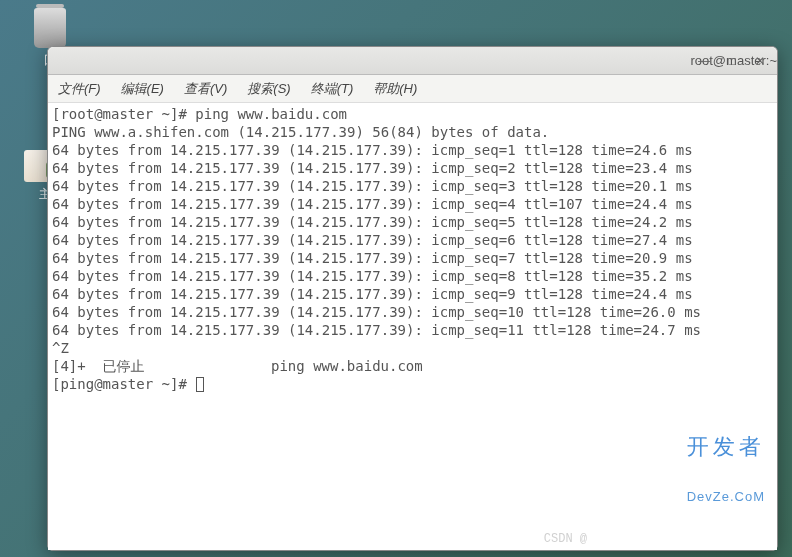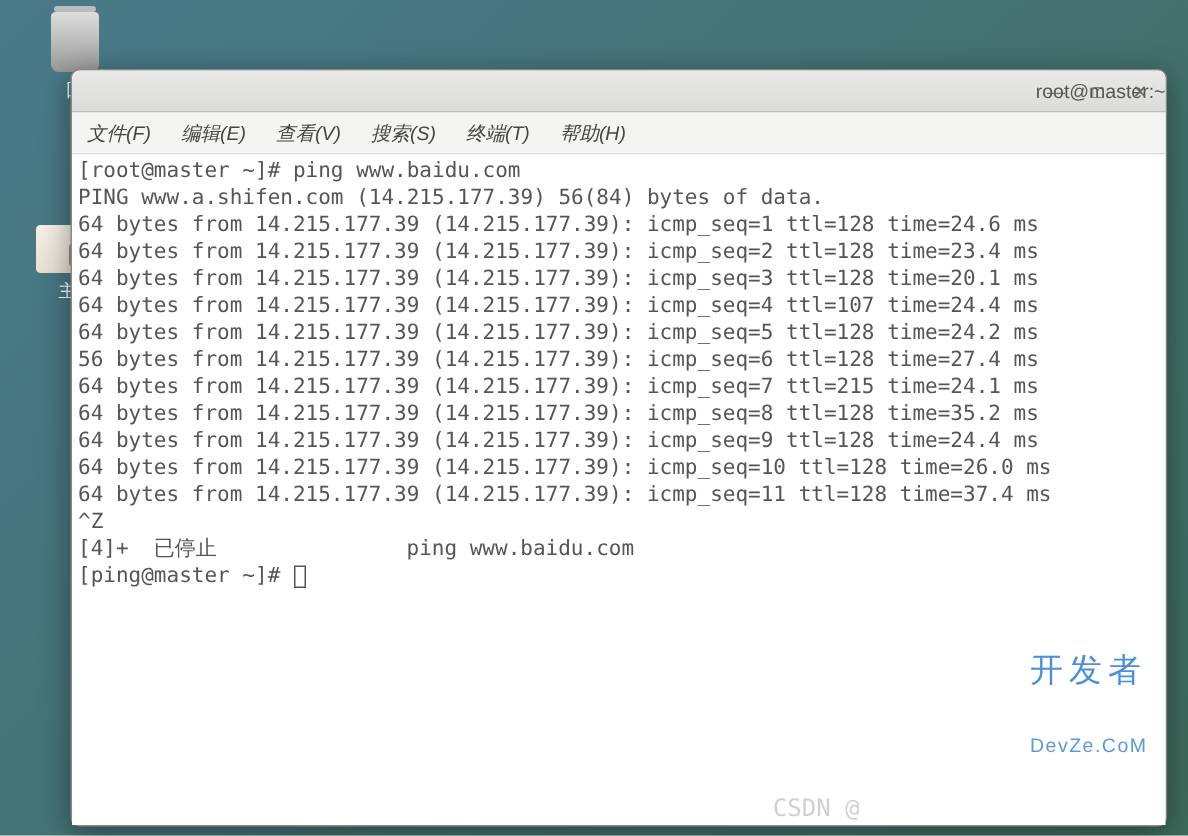--- a/index.html
+++ b/index.html
@@ -135,24 +135,25 @@
     .watermark-sub {
       font-size: 13px;
       letter-spacing: 1px;
       text-align: right;
       color: #5a9ad9;
       margin-top: -4px;
     }
     .csdn-mark {
       position: absolute;
       bottom: 2px;
-      right: 204px;
+      right: 190px;
       color: rgba(120,120,120,0.35);
-      font-size: 16px;
+      font-size: 12px;
       pointer-events: none;
+      font-family: Liberation Mono, monospace;
     }
   </style>
 </head>
 <body>
 
 <div class="desktop-icon trash-icon">
   <div class="trash-shape"></div>
   <div>回</div>
 </div>
 
@@ -189,26 +190,26 @@
     <div class="menu-item">帮助(H)</div>
   </div>
 
   <div class="terminal-body"><span>[root@master ~]# ping www.baidu.com</span>
 <span>PING www.a.shifen.com (14.215.177.39) 56(84) bytes of data.</span>
 <span>64 bytes from 14.215.177.39 (14.215.177.39): icmp_seq=1 ttl=128 time=24.6 ms</span>
 <span>64 bytes from 14.215.177.39 (14.215.177.39): icmp_seq=2 ttl=128 time=23.4 ms</span>
 <span>64 bytes from 14.215.177.39 (14.215.177.39): icmp_seq=3 ttl=128 time=20.1 ms</span>
 <span>64 bytes from 14.215.177.39 (14.215.177.39): icmp_seq=4 ttl=107 time=24.4 ms</span>
 <span>64 bytes from 14.215.177.39 (14.215.177.39): icmp_seq=5 ttl=128 time=24.2 ms</span>
-<span>56 bytes from 14.215.177.39 (14.215.177.39): icmp_seq=6 ttl=128 time=27.4 ms</span>
-<span>64 bytes from 14.215.177.39 (14.215.177.39): icmp_seq=7 ttl=215 time=24.1 ms</span>
+<span>64 bytes from 14.215.177.39 (14.215.177.39): icmp_seq=6 ttl=128 time=27.4 ms</span>
+<span>64 bytes from 14.215.177.39 (14.215.177.39): icmp_seq=7 ttl=128 time=20.9 ms</span>
 <span>64 bytes from 14.215.177.39 (14.215.177.39): icmp_seq=8 ttl=128 time=35.2 ms</span>
 <span>64 bytes from 14.215.177.39 (14.215.177.39): icmp_seq=9 ttl=128 time=24.4 ms</span>
 <span>64 bytes from 14.215.177.39 (14.215.177.39): icmp_seq=10 ttl=128 time=26.0 ms</span>
-<span>64 bytes from 14.215.177.39 (14.215.177.39): icmp_seq=11 ttl=128 time=37.4 ms</span>
+<span>64 bytes from 14.215.177.39 (14.215.177.39): icmp_seq=11 ttl=128 time=24.7 ms</span>
 <span>^Z</span>
 <span>[4]+  已停止               ping www.baidu.com</span>
 <span>[ping@master ~]# </span><span class="cursor-block"></span>
     <div class="csdn-mark">CSDN @</div>
     <div class="watermark">
       <div>开发者</div>
       <div class="watermark-sub">DevZe.CoM</div>
     </div>
   </div>
 

